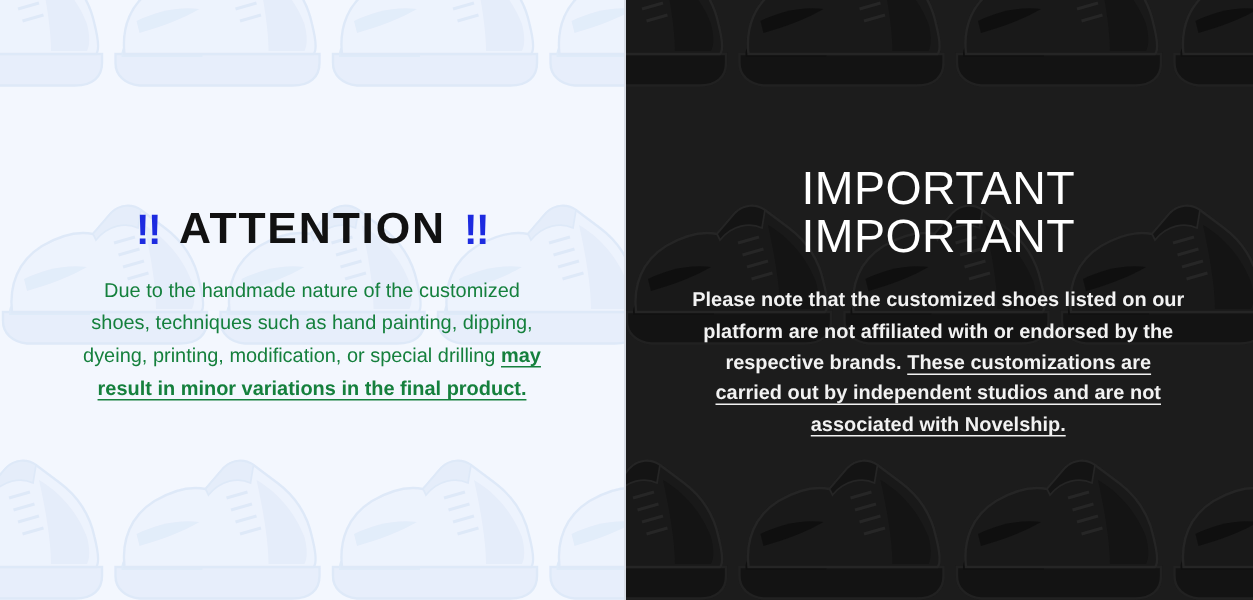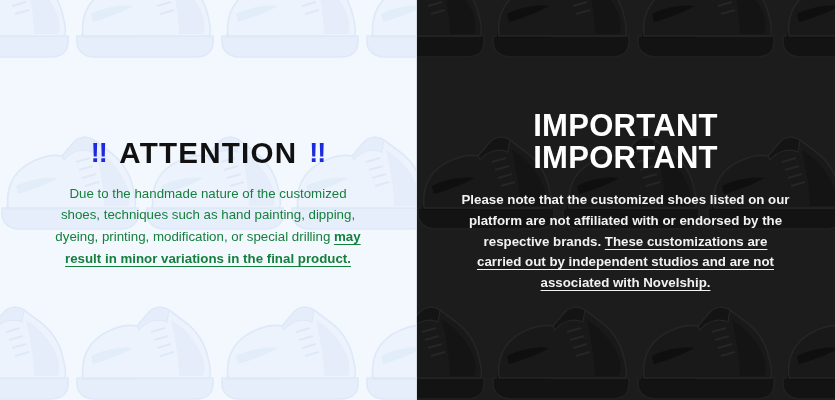--- a/index.html
+++ b/index.html
@@ -96,21 +96,21 @@
   .body-left .emph {
     font-weight:bold;
     text-decoration:underline;
     text-underline-offset:2.5px;
   }
 
   
   .heading-disclaimer {
     color:#ffffff;
     font-size:31px;
-    font-weight:bold;
+    font-weight:normal;
     line-height:1.03;
     letter-spacing:0.3px;
     margin-bottom:16px;
     transform:scaleX(1.0);
   }
   .heading-disclaimer .l2 { display:block; }
 
   
   .body-right {
     color:#f2f2f2;

